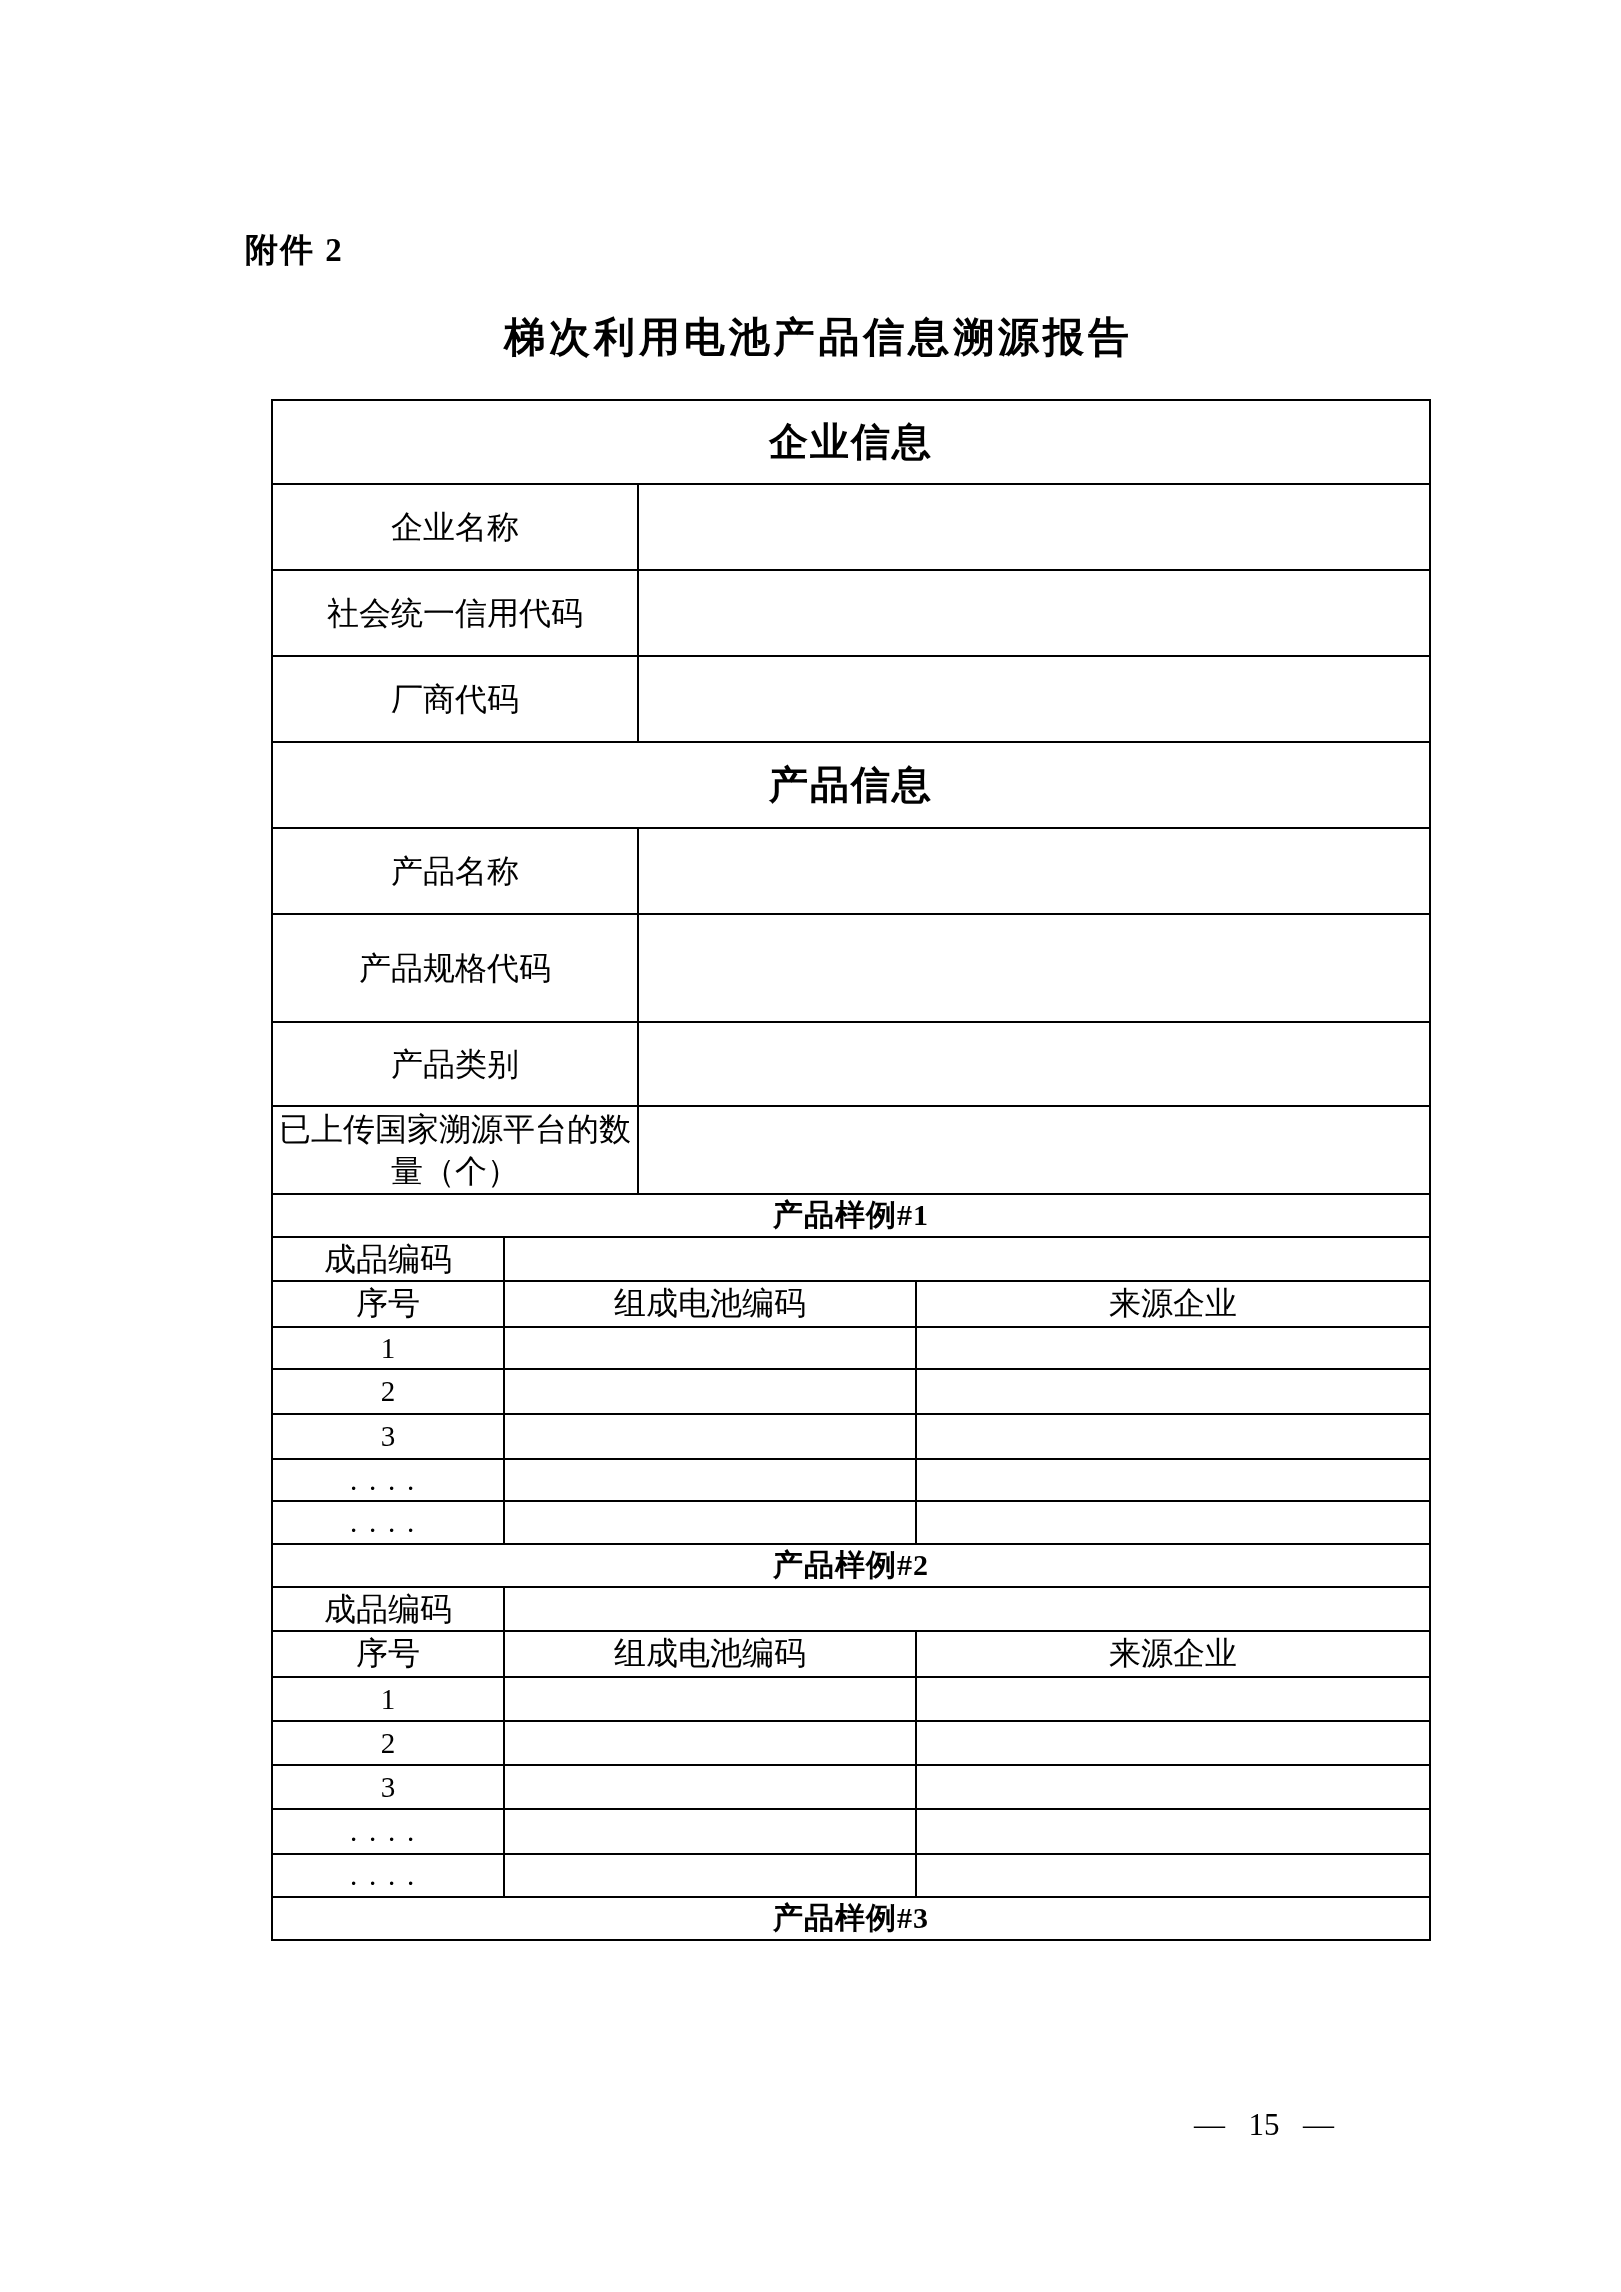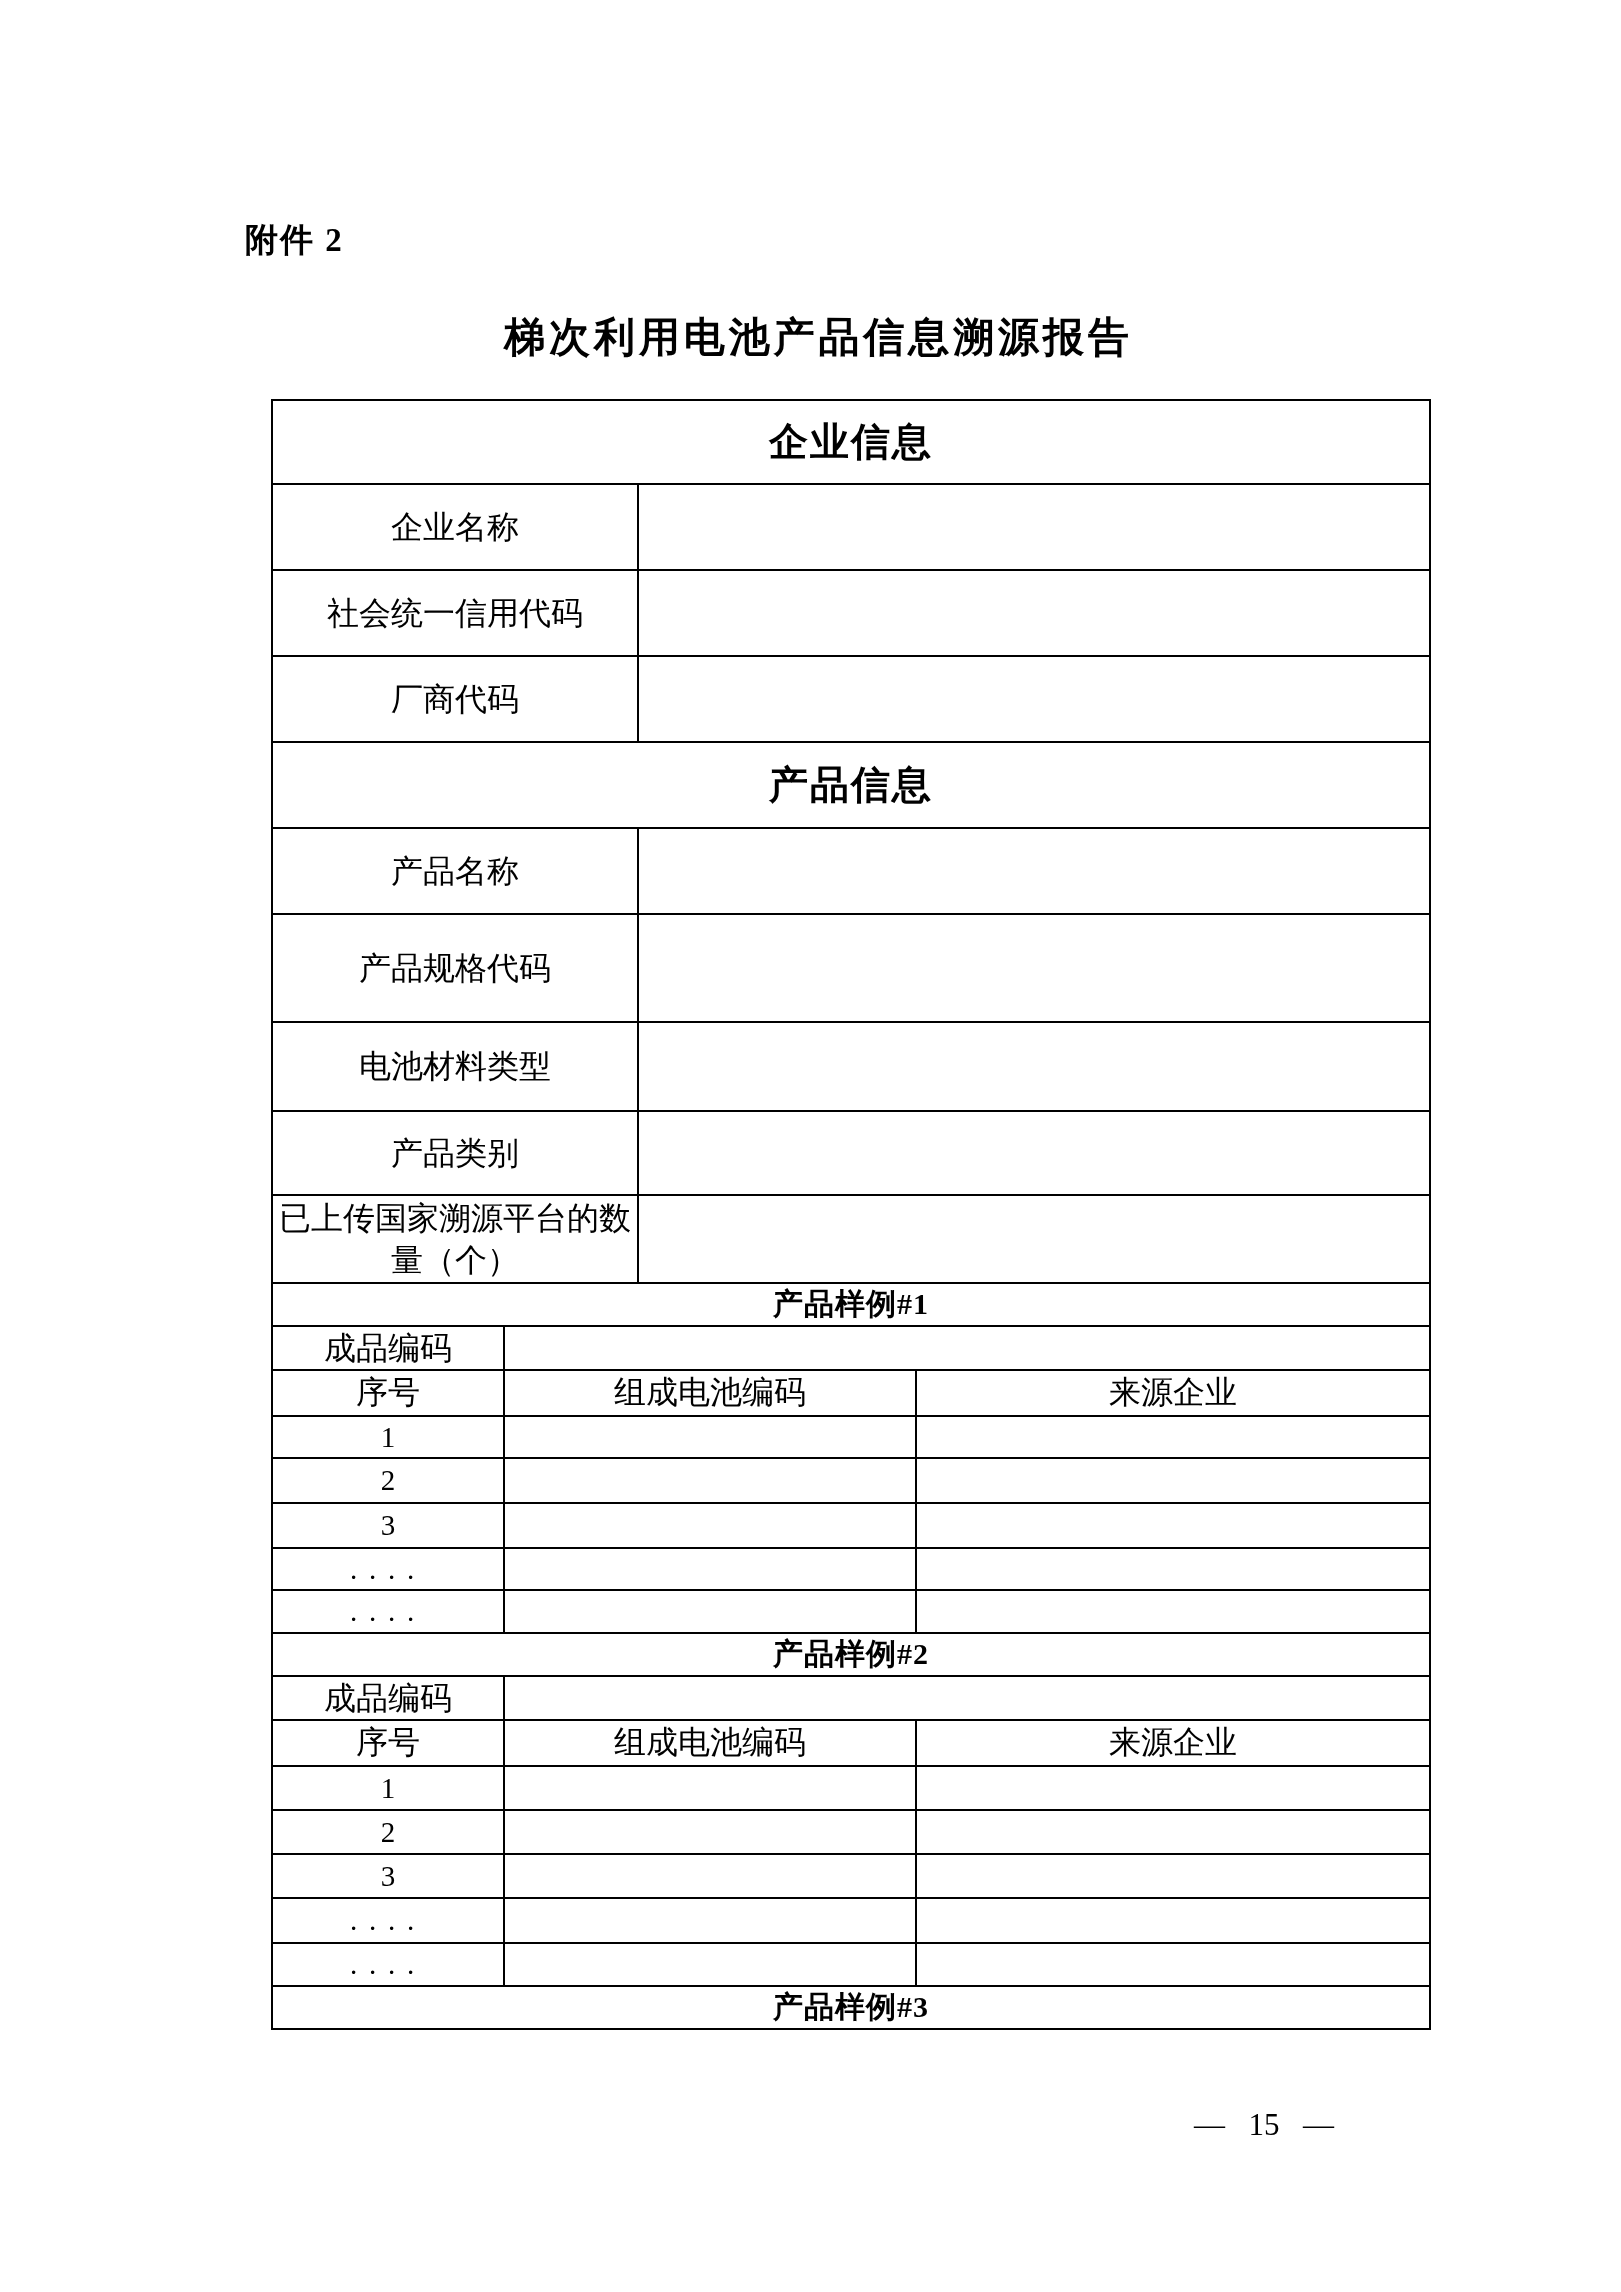--- a/index.html
+++ b/index.html
@@ -10,21 +10,21 @@
   body {
     position: relative;
     width: 1621px;
     height: 2293px;
     font-family: "Liberation Serif", serif;
     color: #000000;
   }
   .attachment {
     position: absolute;
     left: 245px;
-    top: 218px;
+    top: 228px;
     font-size: 33px;
     font-weight: bold;
     letter-spacing: 2px;
   }
   .doc-title {
     position: absolute;
     left: 0;
     top: 302px;
     width: 1621px;
     text-align: center;
@@ -128,24 +128,20 @@
       <td colspan="4">产品信息</td>
     </tr>
     <tr style="height:86px">
       <td colspan="2" class="lbl">产品名称</td>
       <td colspan="2" class="val"></td>
     </tr>
     <tr style="height:108px">
       <td colspan="2" class="lbl">产品规格代码</td>
       <td colspan="2" class="val"></td>
     </tr>
-    <tr style="height:89px">
-      <td colspan="2" class="lbl">电池材料类型</td>
-      <td colspan="2" class="val"></td>
-    </tr>
     <tr style="height:84px">
       <td colspan="2" class="lbl">产品类别</td>
       <td colspan="2" class="val"></td>
     </tr>
     <tr style="height:88px">
       <td colspan="2" class="lbl">已上传国家溯源平台的数量（个）</td>
       <td colspan="2" class="val"></td>
     </tr>
 
     <tr class="sample-hdr" style="height:42px">

